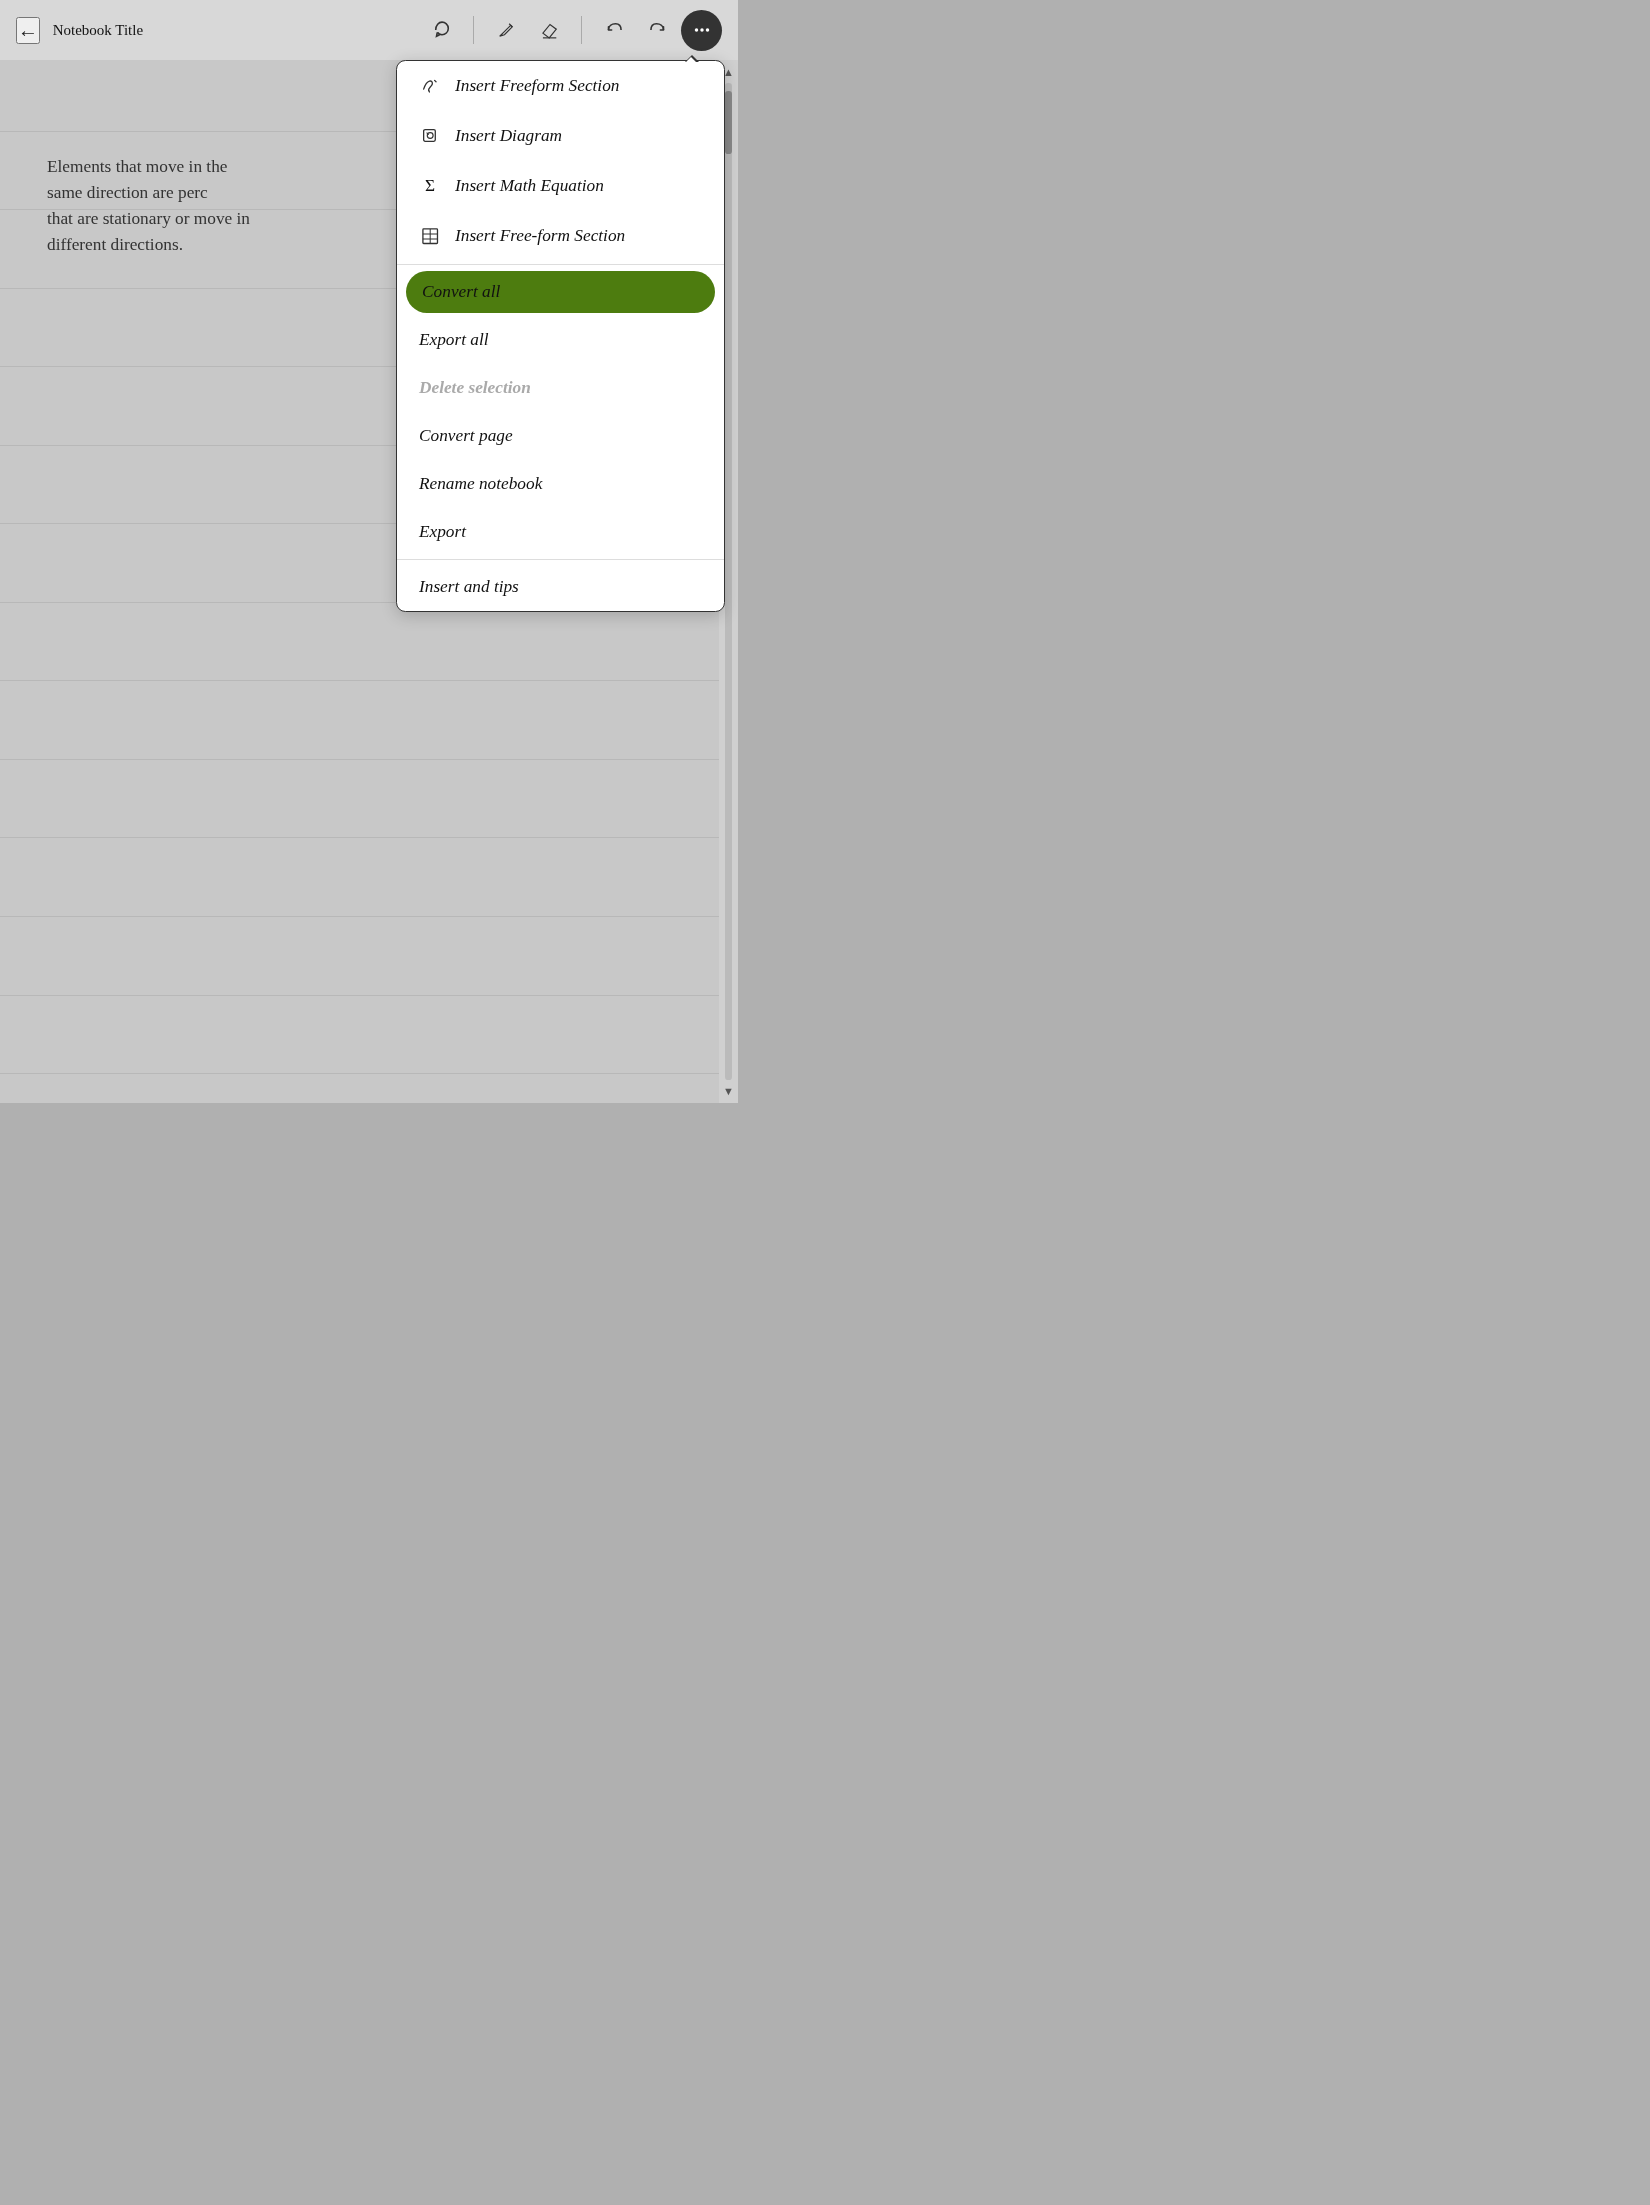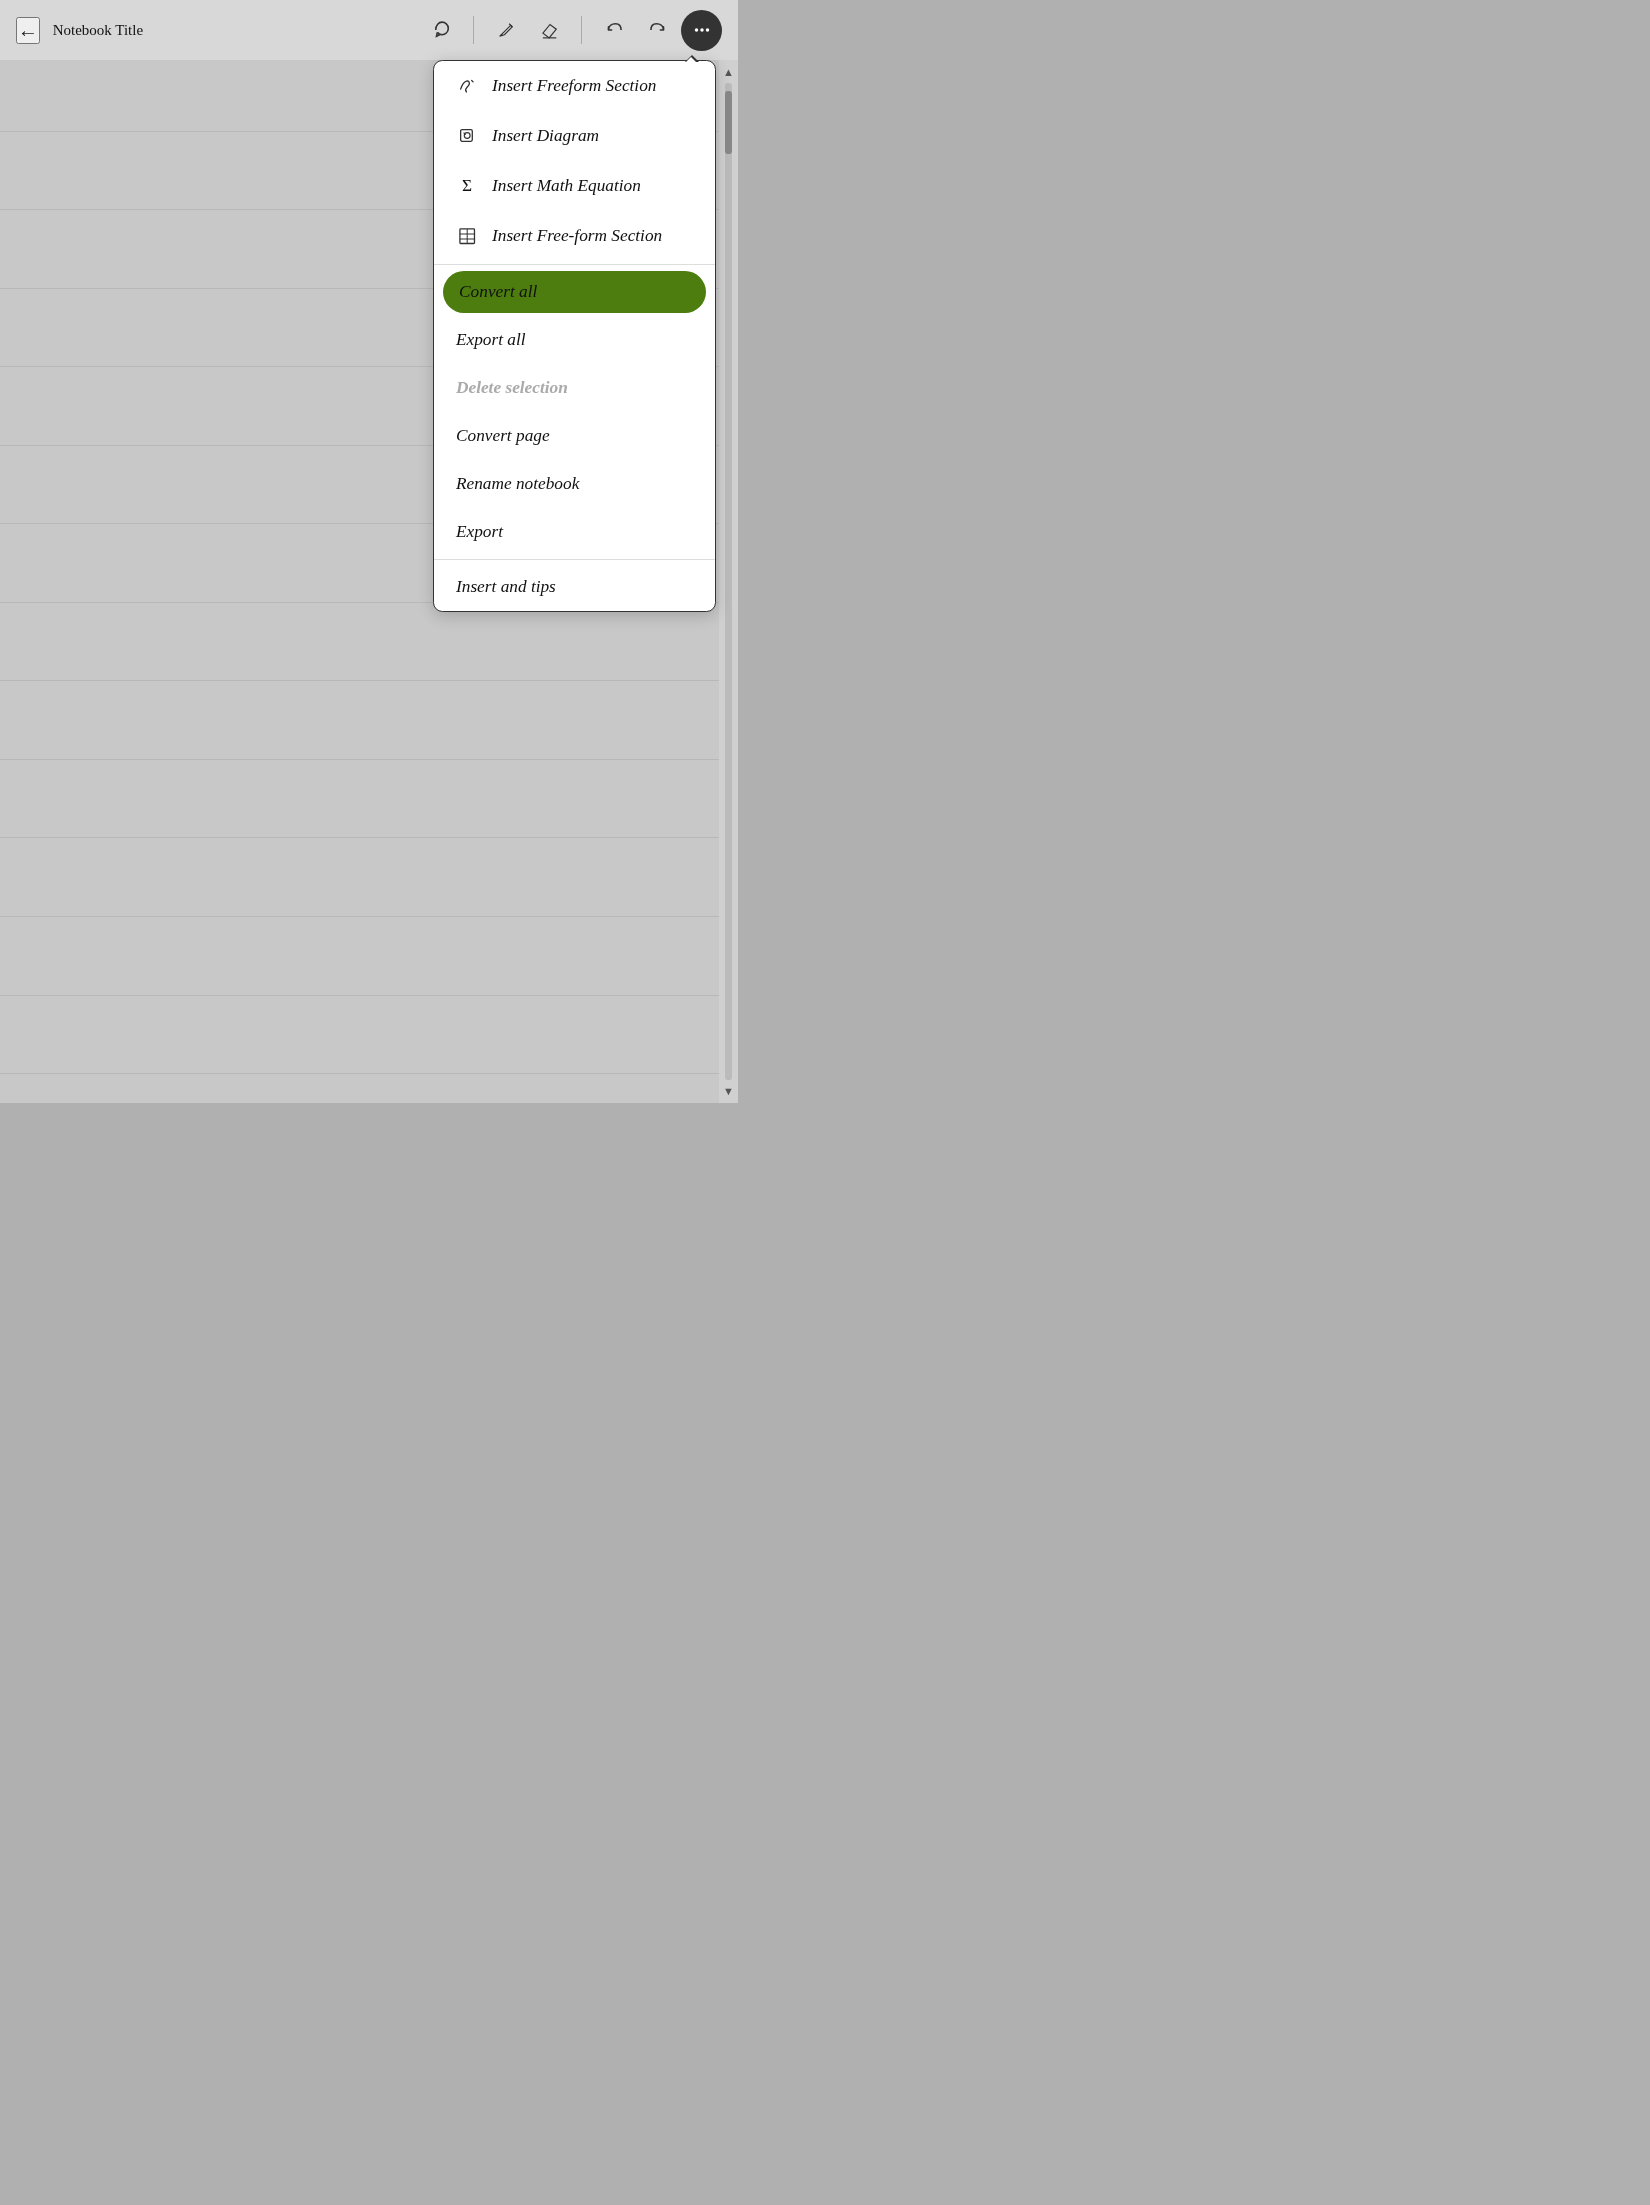--- a/index.html
+++ b/index.html
@@ -161,22 +161,22 @@
       background: #888;
       border-radius: 3.1px;
       position: absolute;
       top: 7.9px;
     }
 
     
     .dropdown-menu {
       position: absolute;
       top: 60px;
-      right: 22px;
-      width: 283px;
+      right: 13px;
+      width: 329px;
       background: #fff;
       border: 1.2px solid #333;
       border-radius: 9.4px;
       z-index: 100;
       overflow: hidden;
       box-shadow: 0 3.1px 15.7px rgba(0,0,0,0.18);
       text-align: center;
     }
 
     .menu-item {
@@ -312,20 +312,24 @@
     <div class="line-rule" style="top: 463px;"></div>
     <div class="line-rule" style="top: 542px;"></div>
     <div class="line-rule" style="top: 620px;"></div>
     <div class="line-rule" style="top: 699px;"></div>
     <div class="line-rule" style="top: 777px;"></div>
     <div class="line-rule" style="top: 856px;"></div>
     <div class="line-rule" style="top: 935px;"></div>
     <div class="line-rule" style="top: 1013px;"></div>
   </div>
 
+  <div class="notebook-text">
+    <p>Elements that move in the same direction are perc</p>
+    <p>that are stationary or move in different directions.</p>
+  </div>
 </div>
 
 <div class="scrollbar">
   <span class="scrollbar-arrow">▲</span>
   <div class="scrollbar-track">
     <div class="scrollbar-thumb"></div>
   </div>
   <span class="scrollbar-arrow">▼</span>
 </div>
 

